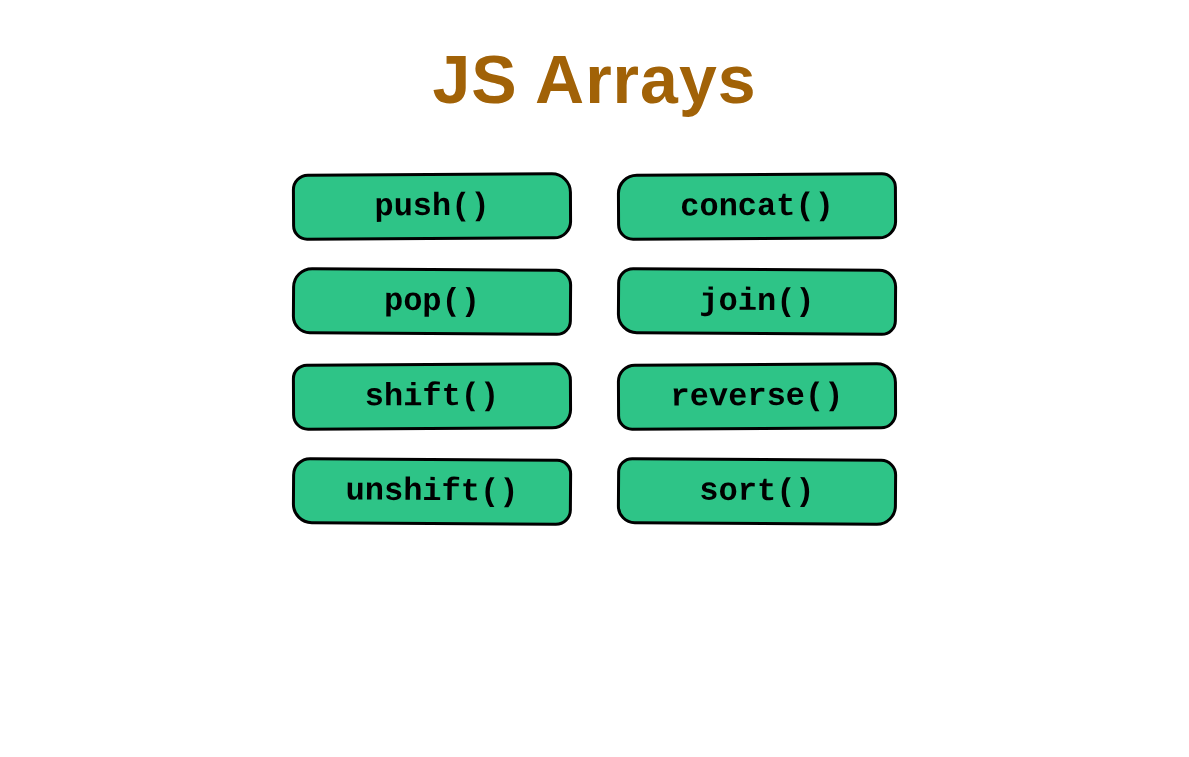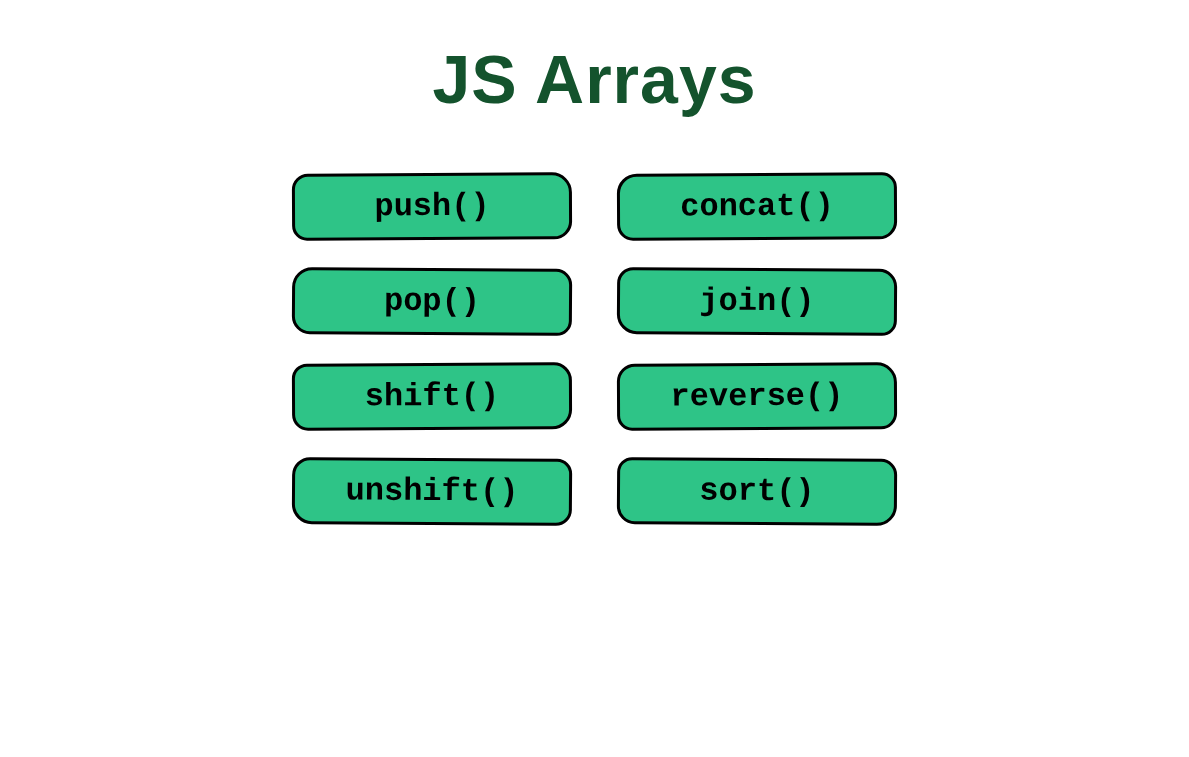--- a/index.html
+++ b/index.html
@@ -15,21 +15,21 @@
       font-family: 'Comic Sans MS', 'Segoe Script', cursive, sans-serif;
       display: flex;
       flex-direction: column;
       align-items: center;
       padding-top: 40px;
     }
 
     .title {
       font-size: 68px;
       font-weight: bold;
-      color: #14532d;
+      color: #a16207;
       margin-bottom: 55px;
       letter-spacing: 1px;
     }
 
     .columns {
       display: flex;
       gap: 45px;
       justify-content: center;
     }
 

